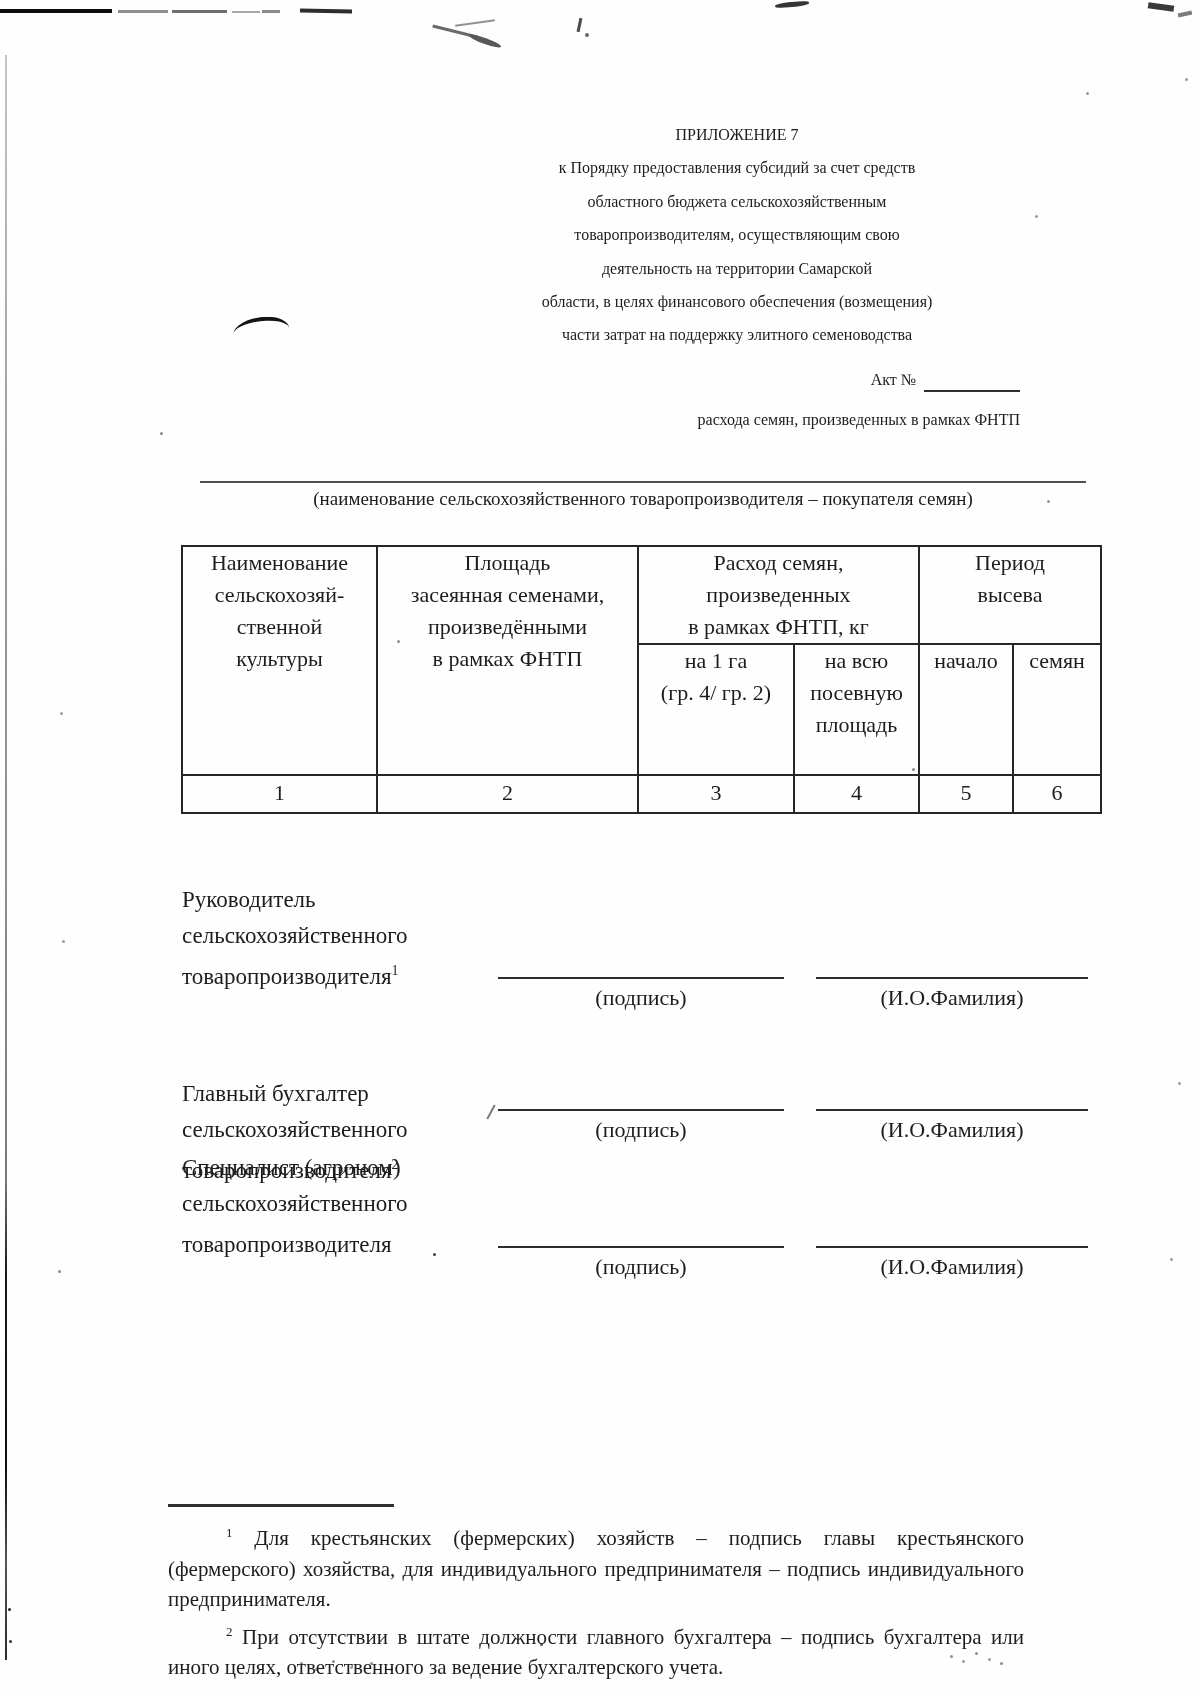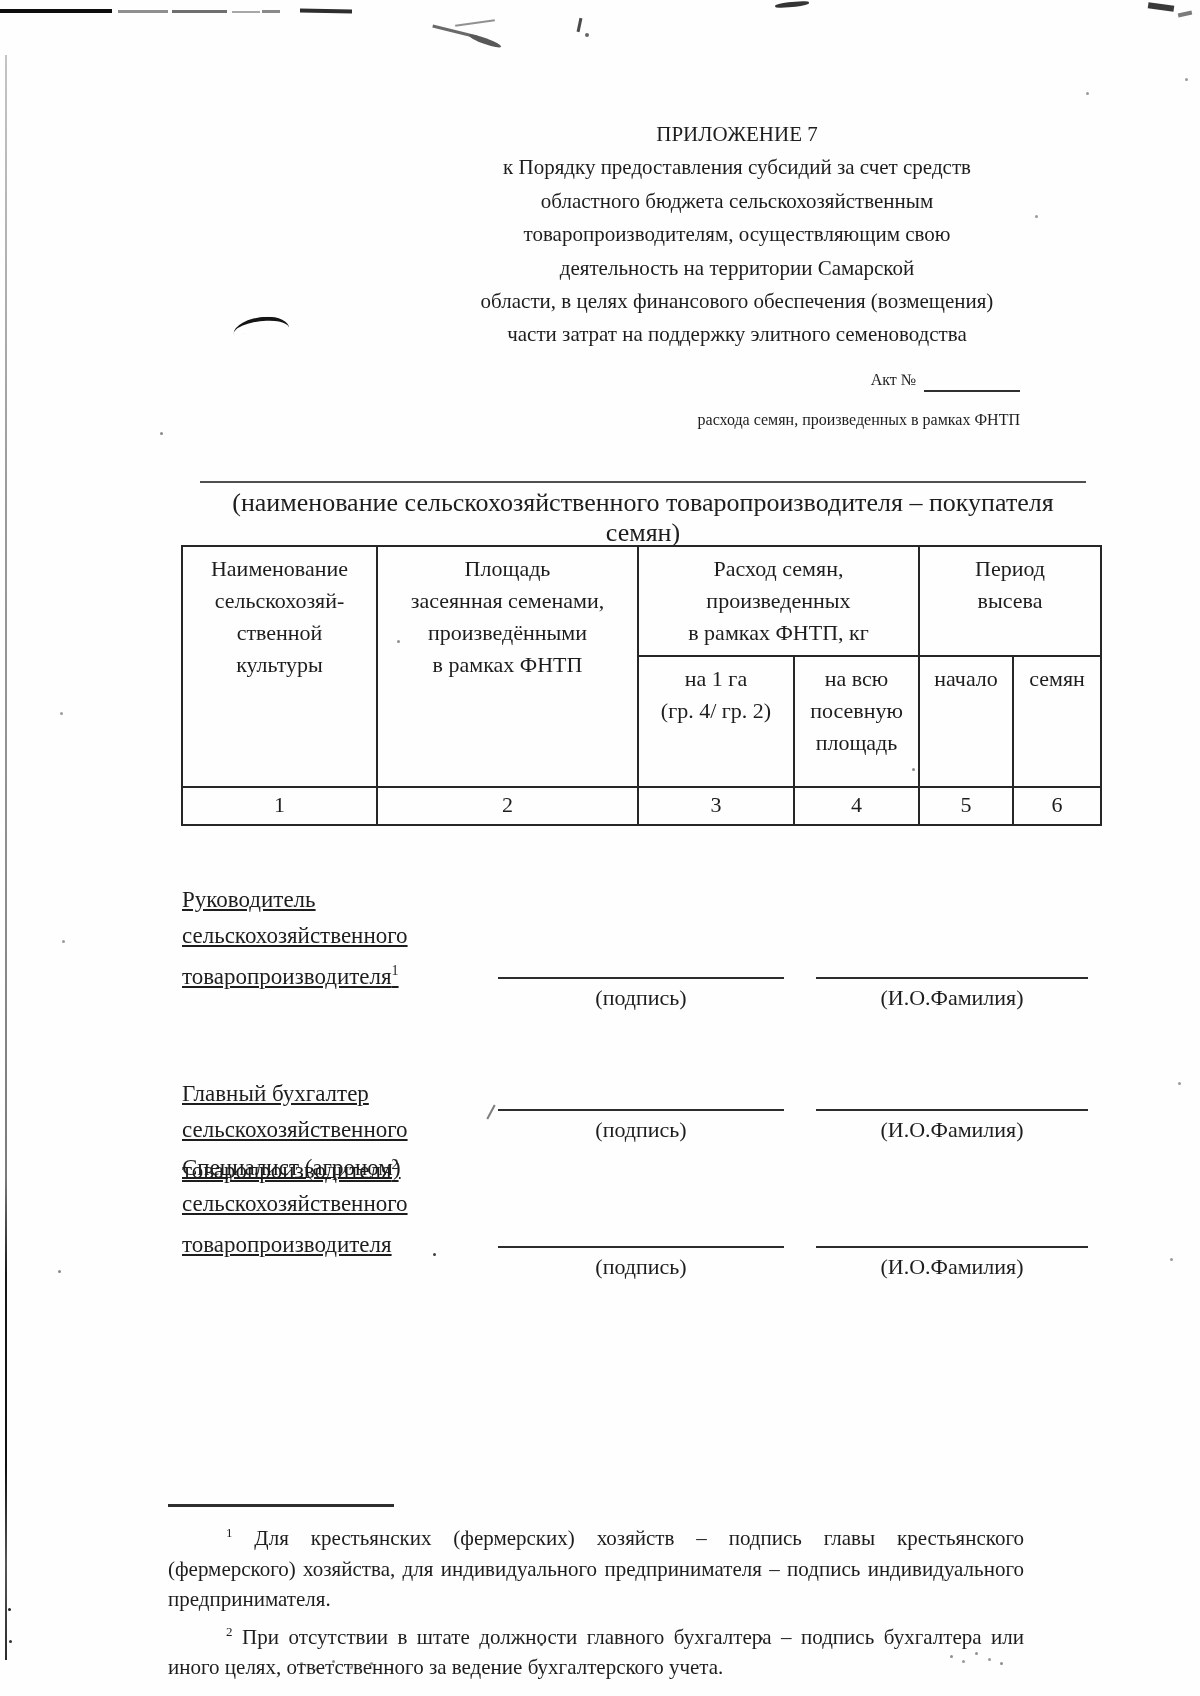--- a/index.html
+++ b/index.html
@@ -36,42 +36,42 @@
       370px 1662px #8e8e8e,390px 1668px #999,950px 1655px #8e8e8e,962px 1660px #9a9a9a,
       975px 1652px #909090,988px 1658px #9a9a9a,1000px 1662px #8e8e8e,
       1047px 500px #999,912px 768px #8a8a8a,1086px 92px #9a9a9a,1035px 215px #9a9a9a,
       160px 432px #8a8a8a,397px 640px #909090,1185px 78px #9a9a9a,1178px 1082px #9a9a9a,
       1170px 1258px #9a9a9a,58px 1270px #8a8a8a,60px 712px #9c9c9c,62px 940px #9c9c9c;}
   .speckles-dark{left:0;top:0;width:3px;height:3px;background:transparent;border-radius:50%;
     box-shadow:433px 1253px #3f3f3f,540px 1643px #5a5a5a,760px 1637px #5a5a5a,8px 1608px #222,9px 1640px #333;}
 
   
   .appendix-header{position:absolute;left:412px;top:118px;width:650px;text-align:center;
-    font-size:21px;line-height:33.4px;}
+    font-size:16px;line-height:33.4px;}
   .appendix-header div{white-space:nowrap;}
 
   
   .act-block{position:absolute;left:180px;top:371px;width:840px;text-align:right;font-size:16px;}
   .act-line{white-space:nowrap;}
   .act-blank{display:inline-block;width:96px;border-bottom:2px solid #2f2f2f;vertical-align:baseline;
     transform:translateY(1px);margin-left:8px;}
   .act-subtitle{margin-top:20px;}
 
   .org-rule{position:absolute;left:200px;top:481px;width:886px;height:0;border-top:2px solid #4f4f4f;}
-  .org-caption{position:absolute;left:200px;top:488px;width:886px;text-align:center;font-size:26px;}
+  .org-caption{position:absolute;left:200px;top:488px;width:886px;text-align:center;font-size:19px;}
 
   
   .seed-table{position:absolute;left:181px;top:545px;border-collapse:collapse;table-layout:fixed;
     font-size:22px;line-height:32px;}
   .seed-table td{border:2px solid #262626;vertical-align:top;text-align:center;
-    padding:6px 2px;white-space:pre-line;}
+    padding:0 2px;white-space:pre-line;}
   .seed-table .num-row td{line-height:33px;padding:0;white-space:normal;}
 
   
-  .sig-role{position:absolute;left:182px;width:320px;font-size:23px;line-height:35.5px;text-decoration:underline;}
+  .sig-role{position:absolute;left:182px;width:320px;font-size:23px;line-height:35.5px;}
   .sig-role sup{font-size:14px;}
   .sig-rule{position:absolute;border-top:2px solid #2d2d2d;text-align:center;
     font-size:22px;padding-top:6px;}
   .sig-sign{left:498px;width:286px;}
   .sig-name{left:816px;width:272px;}
 
   
   .footnotes{position:absolute;left:168px;top:1504px;width:856px;font-size:21px;line-height:30.5px;}
   .fn-rule{width:226px;height:0;border-top:3px solid #2f2f2f;margin:0 0 11px 0;}
   .footnotes p{margin:0 0 2px 0;text-align:justify;text-indent:58px;}

